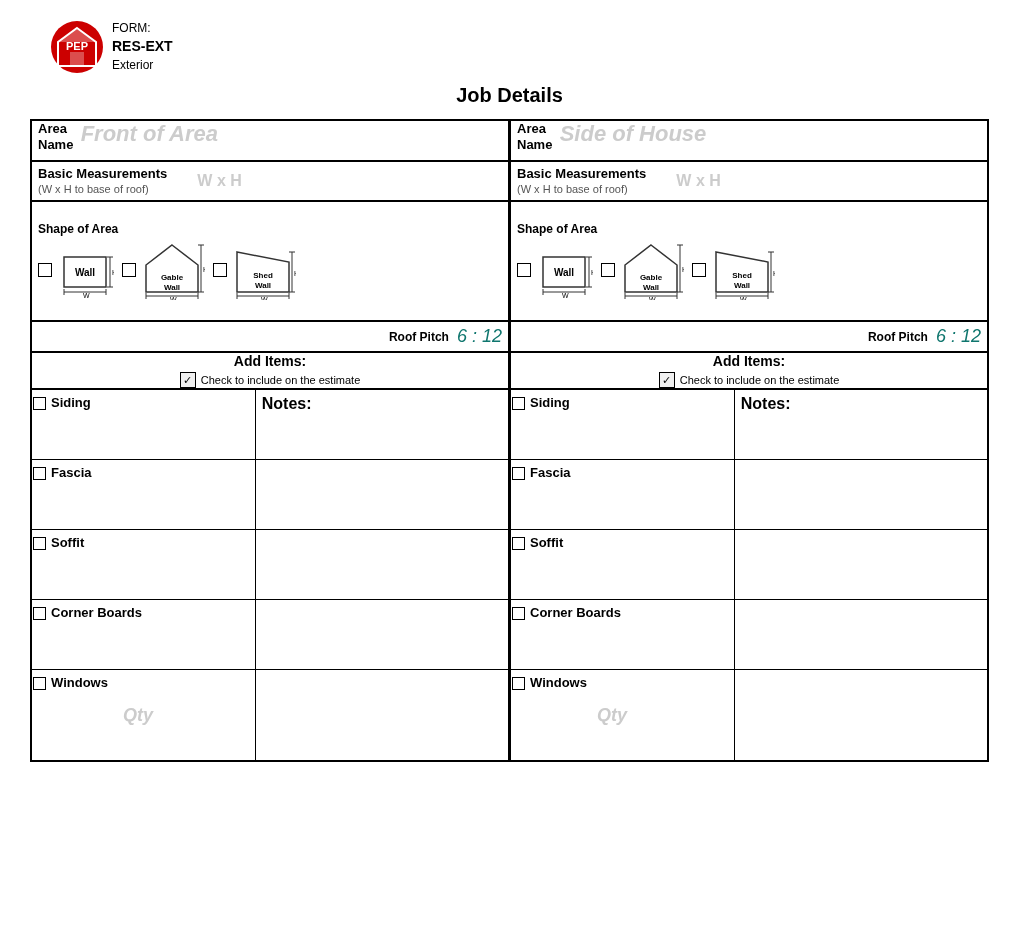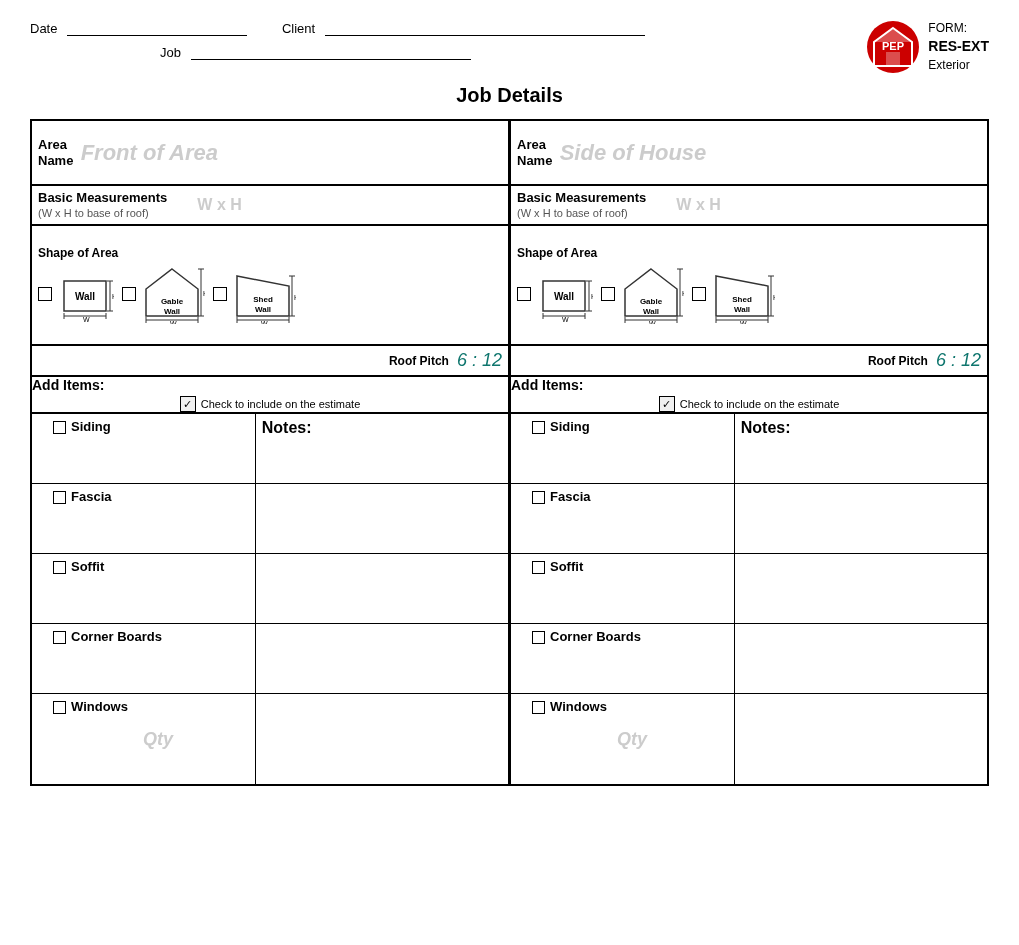--- a/index.html
+++ b/index.html
@@ -139,20 +139,21 @@
     .roof-pitch-value {
       color: #0f766e;
       font-size: 18px;
       font-style: italic;
       margin-left: 8px;
     }
 
     
     .add-items-cell {
       padding: 5px 6px;
+      text-align: center;
       border-top: 2px solid #000 !important;
       border-bottom: 2px solid #000 !important;
     }
     .add-items-title {
       font-weight: bold;
       font-size: 14px;
     }
     .check-instruction {
       display: flex;
       align-items: center;
@@ -181,21 +182,21 @@
       width: 47%;
       border-right: 1px solid #000;
     }
     .item-notes-col {
       width: 53%;
     }
 
     .item-row {
       border-bottom: 1px solid #000;
       min-height: 70px;
-      padding: 5px 21px;
+      padding: 5px 1px;
       display: flex;
       align-items: flex-start;
       gap: 5px;
     }
     .item-row-last {
       border-bottom: none;
       min-height: 90px;
     }
     .item-checkbox {
       width: 13px;
@@ -227,23 +228,22 @@
     .qty-label {
       color: #ccc;
       font-size: 18px;
       font-style: italic;
       font-weight: bold;
       text-align: center;
       padding: 5px;
     }
     .area-name-row-inner {
       display: flex;
-      align-items: center;
-      border-bottom: 1px solid #000;
-      padding: 16px 6px;
+      border-bottom: 1px solid #000;
+      padding: 0 6px;
       min-height: 40px;
     }
     .meas-row-inner {
       border-bottom: 1px solid #000;
       padding: 4px 6px;
       min-height: 35px;
       display: flex;
       align-items: center;
     }
     .shape-row-inner {
@@ -257,34 +257,20 @@
       min-height: 30px;
       display: flex;
       align-items: center;
       justify-content: flex-end;
     }
   </style>
 </head>
 <body>
 
 <div class="header-section">
-  <div class="header-fields">
-    <div class="header-row">
-      <span class="header-label">Date</span>
-      <span class="header-line"></span>
-      &nbsp;&nbsp;&nbsp;&nbsp;
-      <span class="header-label">Client</span>
-      <span class="header-line header-line-long"></span>
-    </div>
-    <div class="header-row">
-      <span style="margin-left:120px;"></span>
-      <span class="header-label">Job</span>
-      <span class="header-line header-line-medium"></span>
-    </div>
-  </div>
 
   <div class="logo-area">
 
     <svg width="54" height="54">
       <circle cx="27" cy="27" r="26" fill="#cc0000"></circle>
 
       <polygon points="27,8 46,22 46,46 8,46 8,22" fill="none" stroke="white" stroke-width="2"></polygon>
       <polygon points="27,8 46,22 8,22" fill="white" opacity="0.3"></polygon>
       <rect x="20" y="32" width="14" height="14" fill="white" opacity="0.3"></rect>
       <text x="27" y="30" text-anchor="middle" fill="white" font-weight="bold" font-size="11" font-family="Arial">PEP</text>

